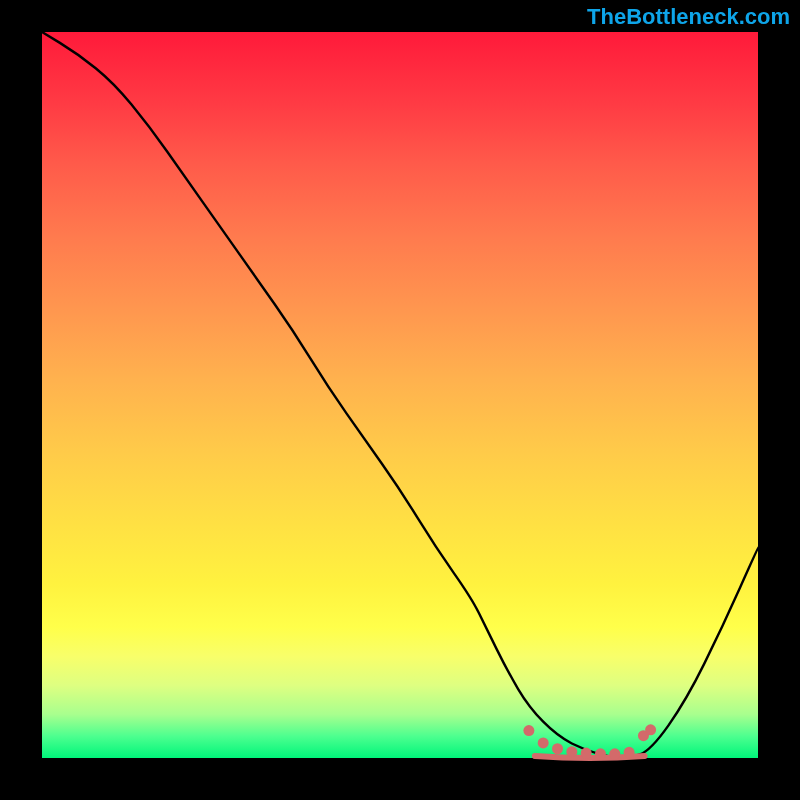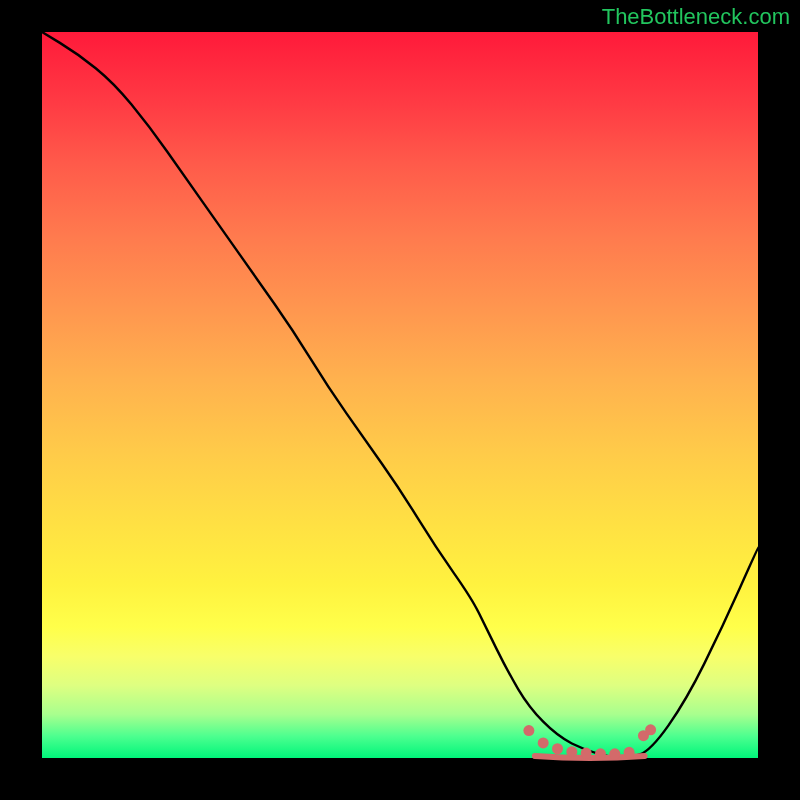--- a/index.html
+++ b/index.html
@@ -8,23 +8,23 @@
     height: 800px;
     background: #000;
     font-family: Arial, Helvetica, sans-serif;
     position: relative;
     overflow: hidden;
   }
   .attribution {
     position: absolute;
     top: 4px;
     right: 10px;
-    color: #22c55e;
+    color: #0ea5e9;
     font-size: 22px;
-    font-weight: 400;
+    font-weight: 700;
   }
   .plot-area {
     position: absolute;
     left: 42px;
     top: 32px;
     width: 716px;
     height: 726px;
   }
   .gradient-bg {
     position: absolute;

